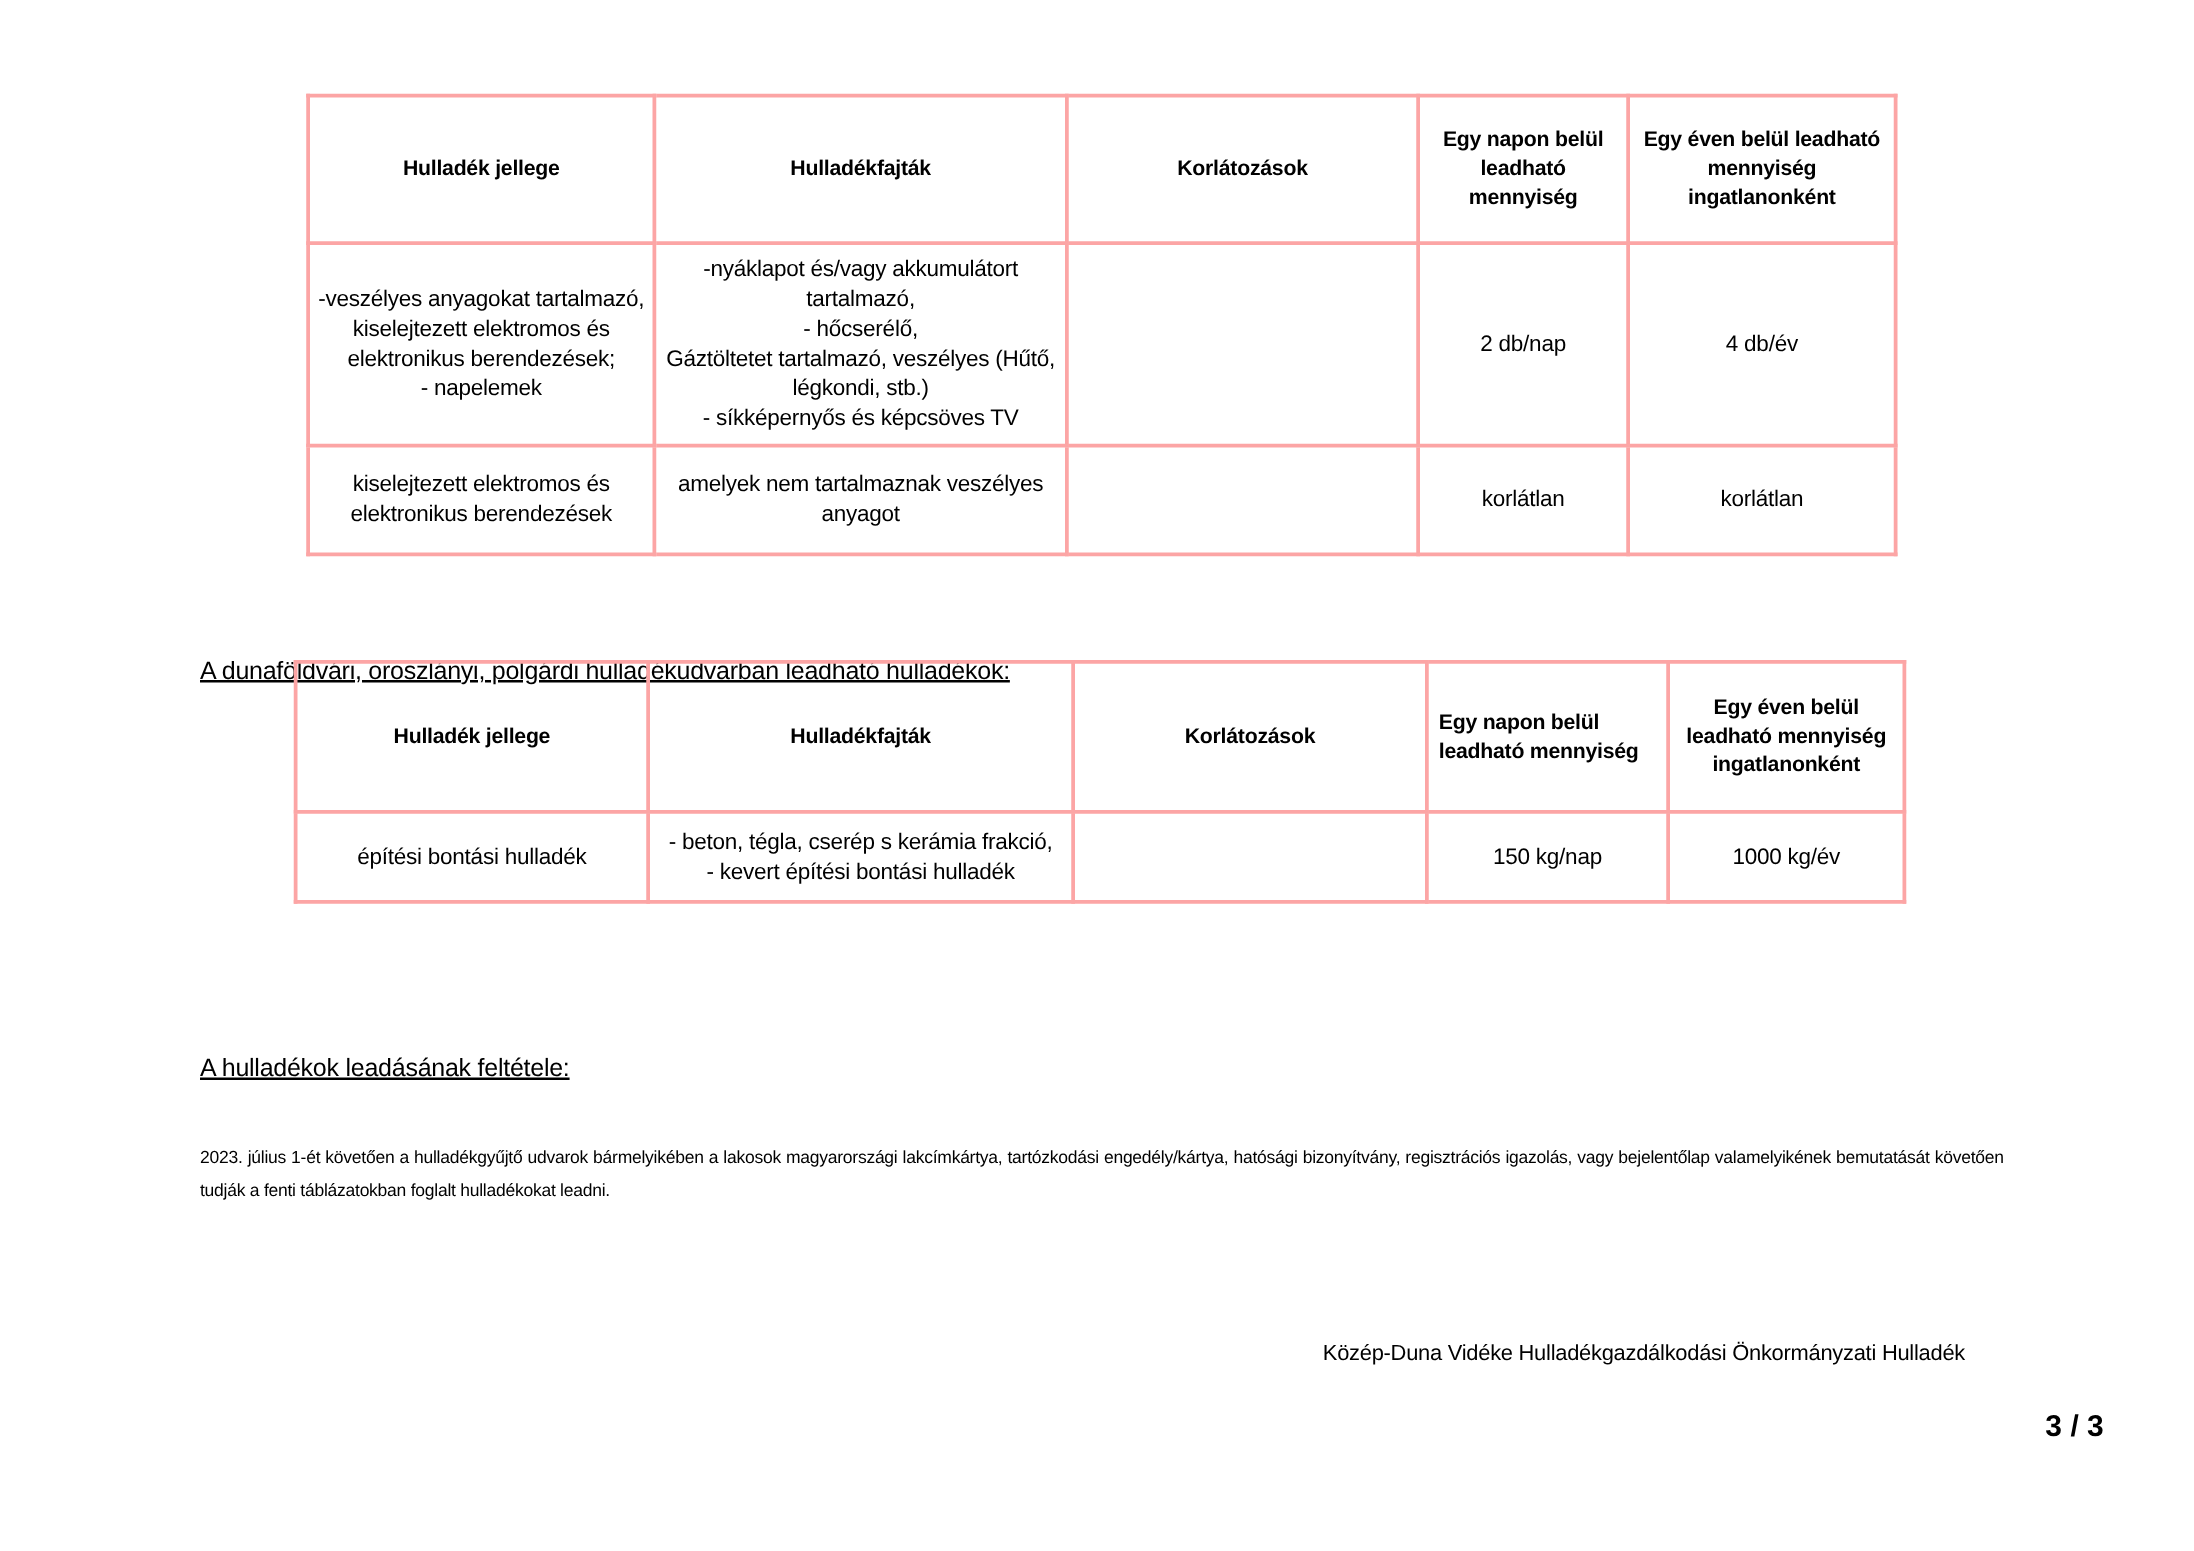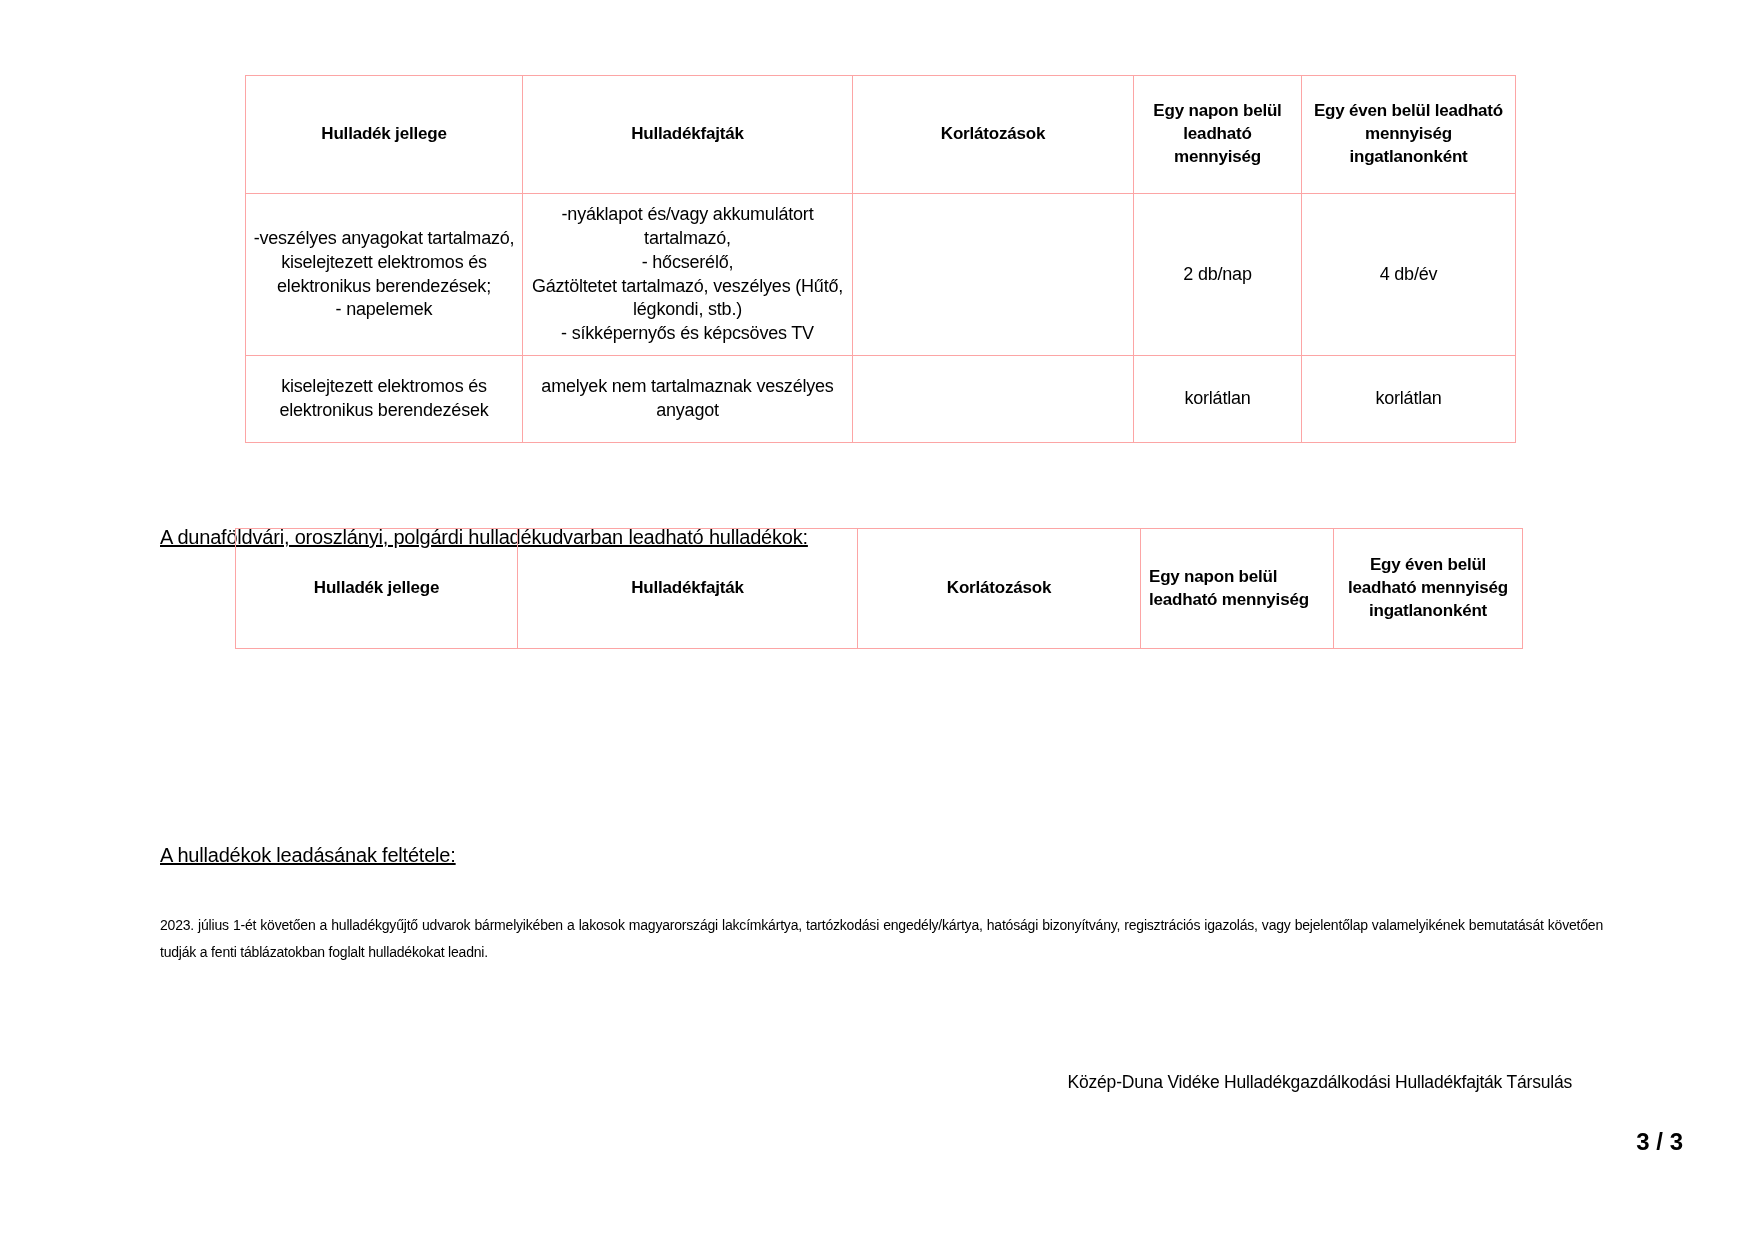--- a/index.html
+++ b/index.html
@@ -16,21 +16,21 @@
     background: #ffffff;
     overflow: hidden;
   }
   table.waste-table {
     border-collapse: collapse;
     table-layout: fixed;
     position: absolute;
   }
   table.waste-table th,
   table.waste-table td {
-    border: 1px solid #fca5a5;
+    border: 3px solid #fca5a5;
     vertical-align: middle;
     text-align: center;
     white-space: pre-line;
     padding: 2px 6px;
     overflow: hidden;
   }
   table.waste-table th {
     font-size: 17px;
     font-weight: bold;
     line-height: 1.35;
@@ -162,24 +162,32 @@
         <col class="c5">
     </colgroup>
     <tbody>
       <tr class="hdr">
         <th>Hulladék jellege</th>
         <th>Hulladékfajták</th>
         <th>Korlátozások</th>
         <th class="left-hdr">Egy napon belül leadható mennyiség</th>
         <th>Egy éven belül leadható mennyiség ingatlanonként</th>
       </tr>
+      <tr class="r0">
+        <td>építési bontási hulladék</td>
+        <td>- beton, tégla, cserép s kerámia frakció,
+- kevert építési bontási hulladék</td>
+        <td></td>
+        <td>150 kg/nap</td>
+        <td>1000 kg/év</td>
+      </tr>
     </tbody>
   </table>
 
   <div class="section-heading" id="heading-section3">A hulladékok leadásának feltétele:</div>
 
   <div class="body-paragraph">2023. július 1-ét követően a hulladékgyűjtő udvarok bármelyikében a lakosok magyarországi lakcímkártya, tartózkodási engedély/kártya, hatósági bizonyítvány, regisztrációs igazolás, vagy bejelentőlap valamelyikének bemutatását követően tudják a fenti táblázatokban foglalt hulladékokat leadni.</div>
 
-  <div class="footer-org">Közép-Duna Vidéke Hulladékgazdálkodási Hulladékfajták Társulás</div>
+  <div class="footer-org">Közép-Duna Vidéke Hulladékgazdálkodási Önkormányzati Hulladék</div>
 
   <div class="page-number">3 / 3</div>
 
 </div>
 
 </body></html>

